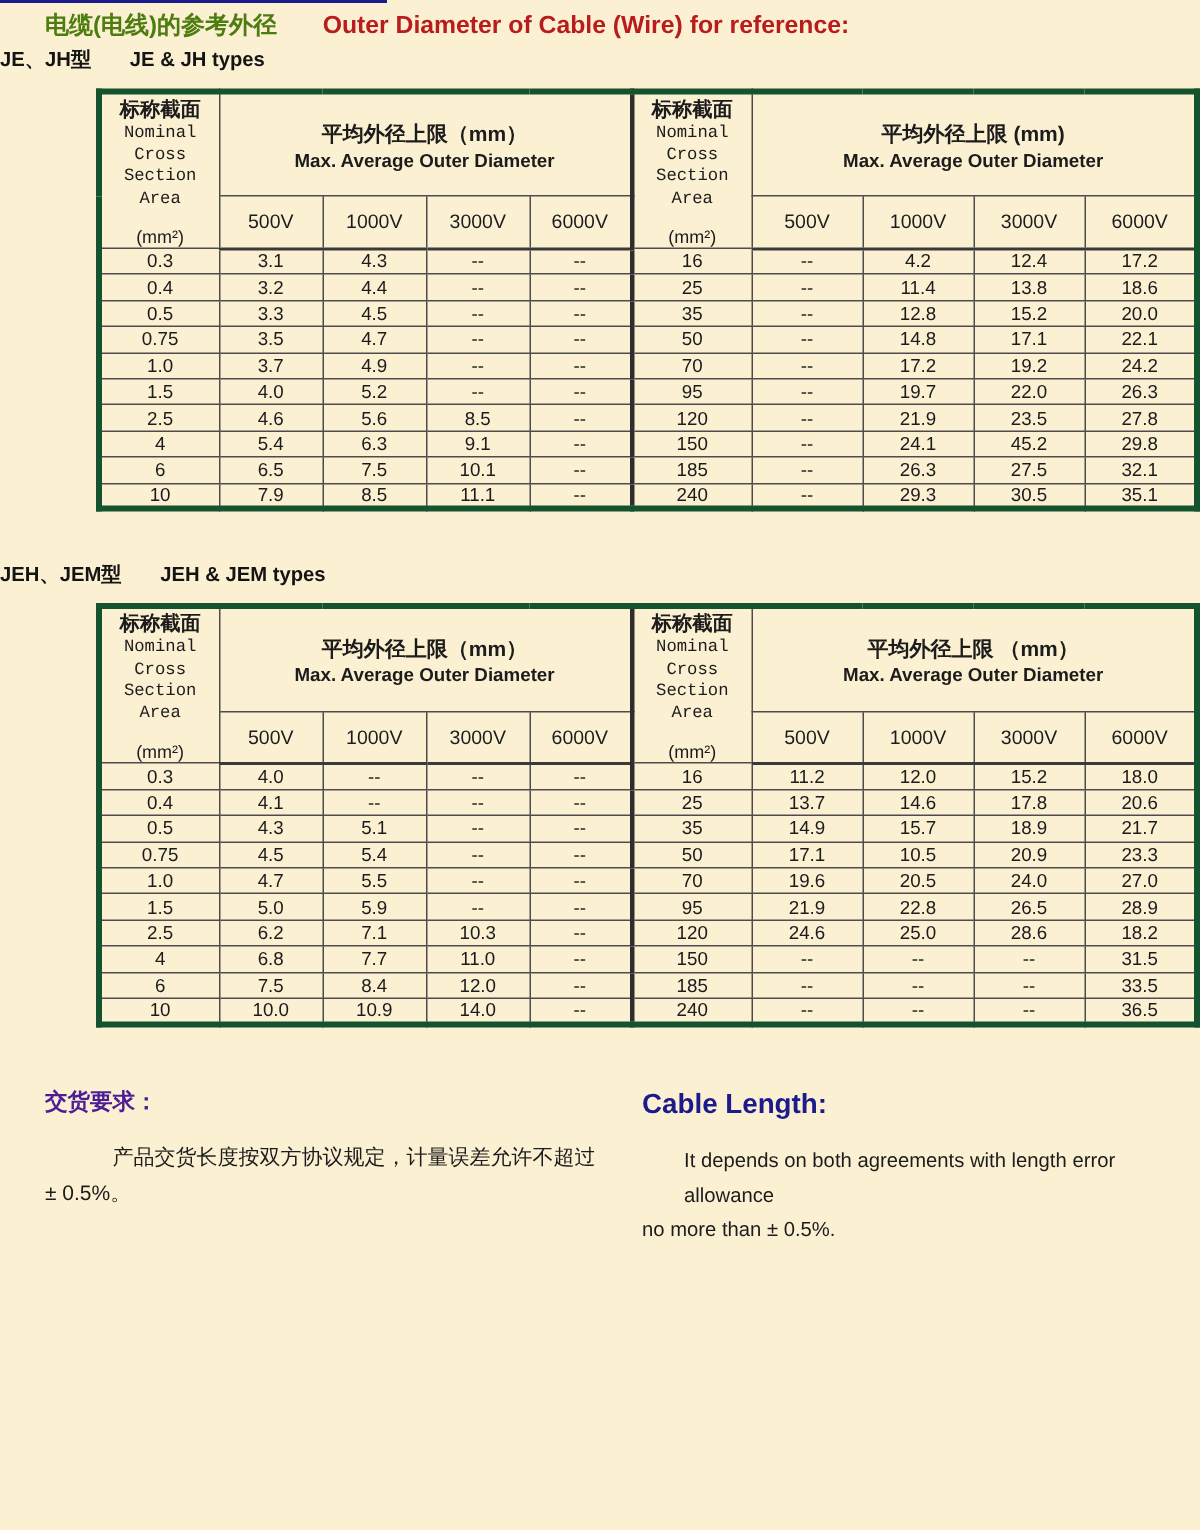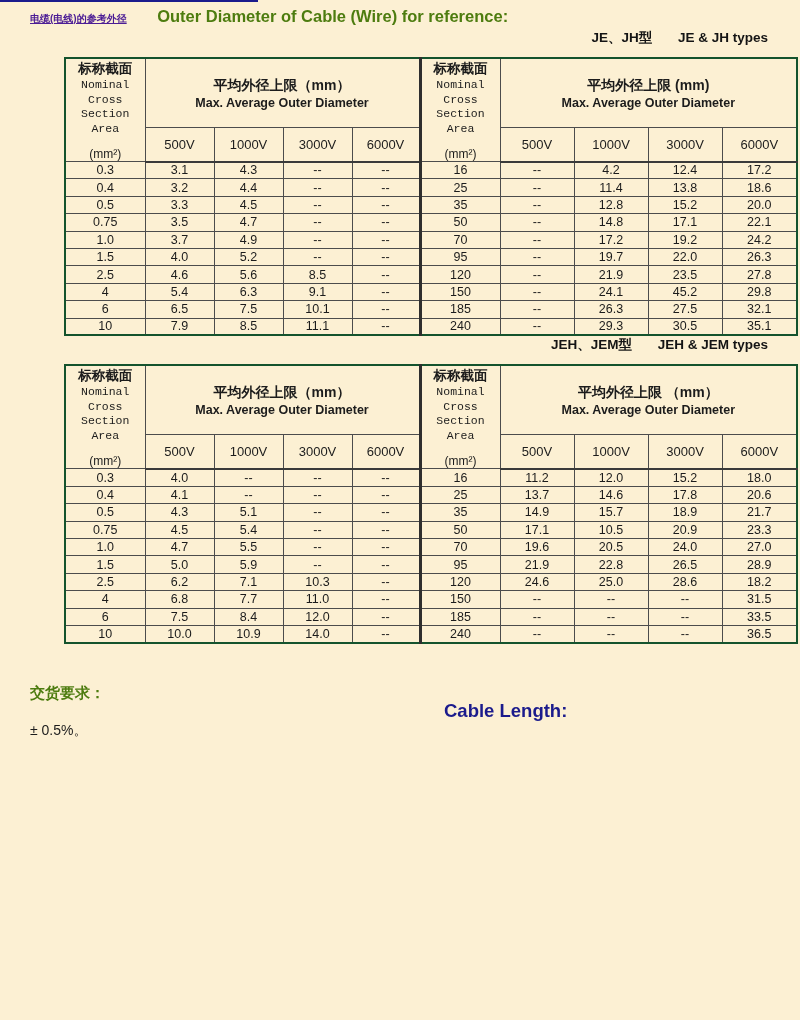--- a/index.html
+++ b/index.html
@@ -10,35 +10,35 @@
     font-family: "Liberation Sans", "DejaVu Sans", sans-serif;
     color: #1c1c1c;
     position: relative;
     overflow: hidden;
   }
   .top-strip {
     position: absolute; top: 0; left: 0;
     width: 258px; height: 2px; background: #1b1b8c;
   }
   .page-header { padding: 7px 0 0 30px; white-space: nowrap; }
-  .title-zh { font-size: 10px; font-weight: bold; color: #4c1d95; text-decoration: underline; }
-  .title-en { font-size: 16.5px; font-weight: bold; color: #4d7c0f; margin-left: 26px; }
+  .title-zh { font-size: 16px; font-weight: bold; color: #4d7c0f; }
+  .title-en { font-size: 16.5px; font-weight: bold; color: #b91c1c; margin-left: 26px; }
 
   .type-label {
-    text-align: right; padding-right: 32px;
+    text-align: left; padding-right: 32px;
     font-weight: bold; font-size: 13.5px; color: #141414;
   }
   .type-label .type-en { margin-left: 22px; }
   .type-label.first { margin-top: 3px; }
-  .type-label.second { }
+  .type-label.second { margin-top: 33px; }
 
   table.spec {
     border-collapse: collapse; table-layout: fixed;
     width: 733px; margin: 10px 0 0 64px;
-    border: 2px solid #14532d;
+    border: 4px solid #14532d;
   }
   .spec th, .spec td {
     border: 1px solid #4c4c4c;
     text-align: center; vertical-align: middle;
     padding: 0; overflow: hidden;
   }
   .spec .mid { border-left: 3px solid #2e2e2e; }
   .spec thead tr.hrow1 { height: 60px; }
   .spec thead tr.hrow2 th {
     height: 30px; font-size: 13px; font-weight: normal;
@@ -48,22 +48,22 @@
   th.area .zh  { display: block; font-size: 13.5px; font-weight: bold; line-height: 18px; margin-top: 1px; }
   th.area .en  { display: block; font-size: 11.5px; font-weight: normal; line-height: 14.5px; font-family: Liberation Mono, monospace; }
   th.area .unit{ display: block; font-size: 12px;  font-weight: normal; line-height: 14px; margin-top: 11px; }
   th.diam .zh  { display: block; font-size: 14px;  font-weight: bold; line-height: 20px; }
   th.diam .en  { display: block; font-size: 12.5px; font-weight: bold; line-height: 16px; }
   .spec tbody td { height: 17.4px; font-size: 12.5px; }
 
   .footer { display: flex; margin-top: 40px; padding-left: 30px; }
   .f-col-left  { width: 390px; flex: 0 0 390px; }
   .f-col-right { margin-left: 8px; width: 366px; flex: 0 0 366px; }
-  .f-head-zh { font-size: 15px;   font-weight: bold; color: #4d7c0f; margin: 0; }
-  .f-head-en { font-size: 18.5px; font-weight: bold; color: #1b1b8c; margin: 16px; }
+  .f-head-zh { font-size: 15px;   font-weight: bold; color: #4c1d95; margin: 0; }
+  .f-head-en { font-size: 18.5px; font-weight: bold; color: #1b1b8c; margin: 0; }
   .f-body { margin: 15px 0 0 0; }
   .f-body .ln { display: block; }
   .f-col-left  .f-body { font-size: 14px;   line-height: 24px; }
   .f-col-right .f-body { font-size: 13.5px; line-height: 23px; }
   .f-col-left  .ln1 { padding-left: 45px; }
   .f-col-right .ln1 { padding-left: 28px; }
 </style>
 </head>
 <body>
 
@@ -423,19 +423,24 @@
         <td>--</td>
         <td>36.5</td>
       </tr>
     </tbody>
 </table>
 
 <div class="footer">
   <div class="f-col-left">
     <p class="f-head-zh">交货要求：</p>
     <p class="f-body">
+      <span class="ln ln1">产品交货长度按双方协议规定，计量误差允许不超过</span>
       <span class="ln ln2">± 0.5%。</span>
     </p>
   </div>
   <div class="f-col-right">
     <p class="f-head-en">Cable Length:</p>
+    <p class="f-body">
+      <span class="ln ln1">It depends on both agreements with length error allowance</span>
+      <span class="ln ln2">no more than ± 0.5%.</span>
+    </p>
   </div>
 </div>
 
 </body></html>

